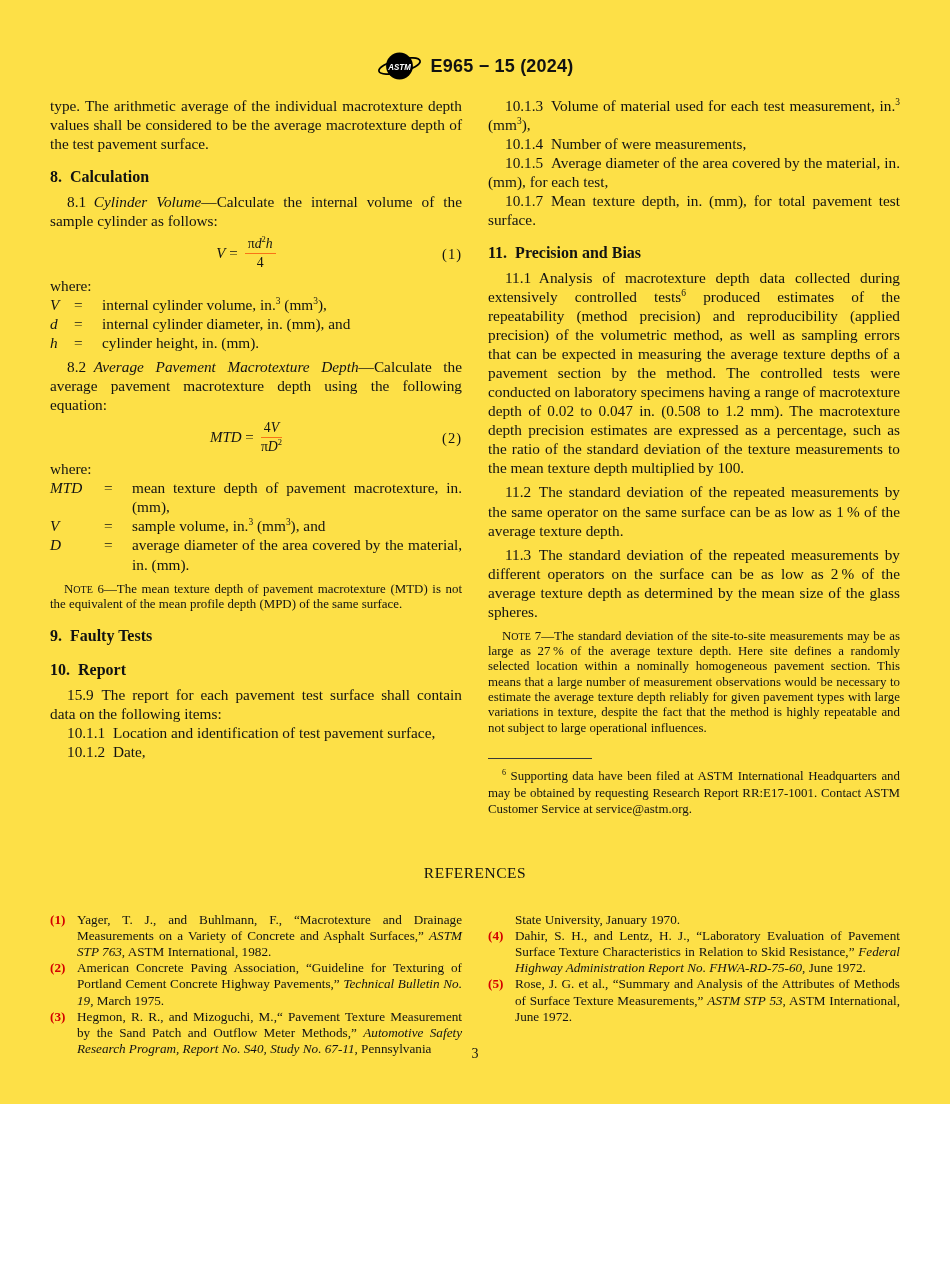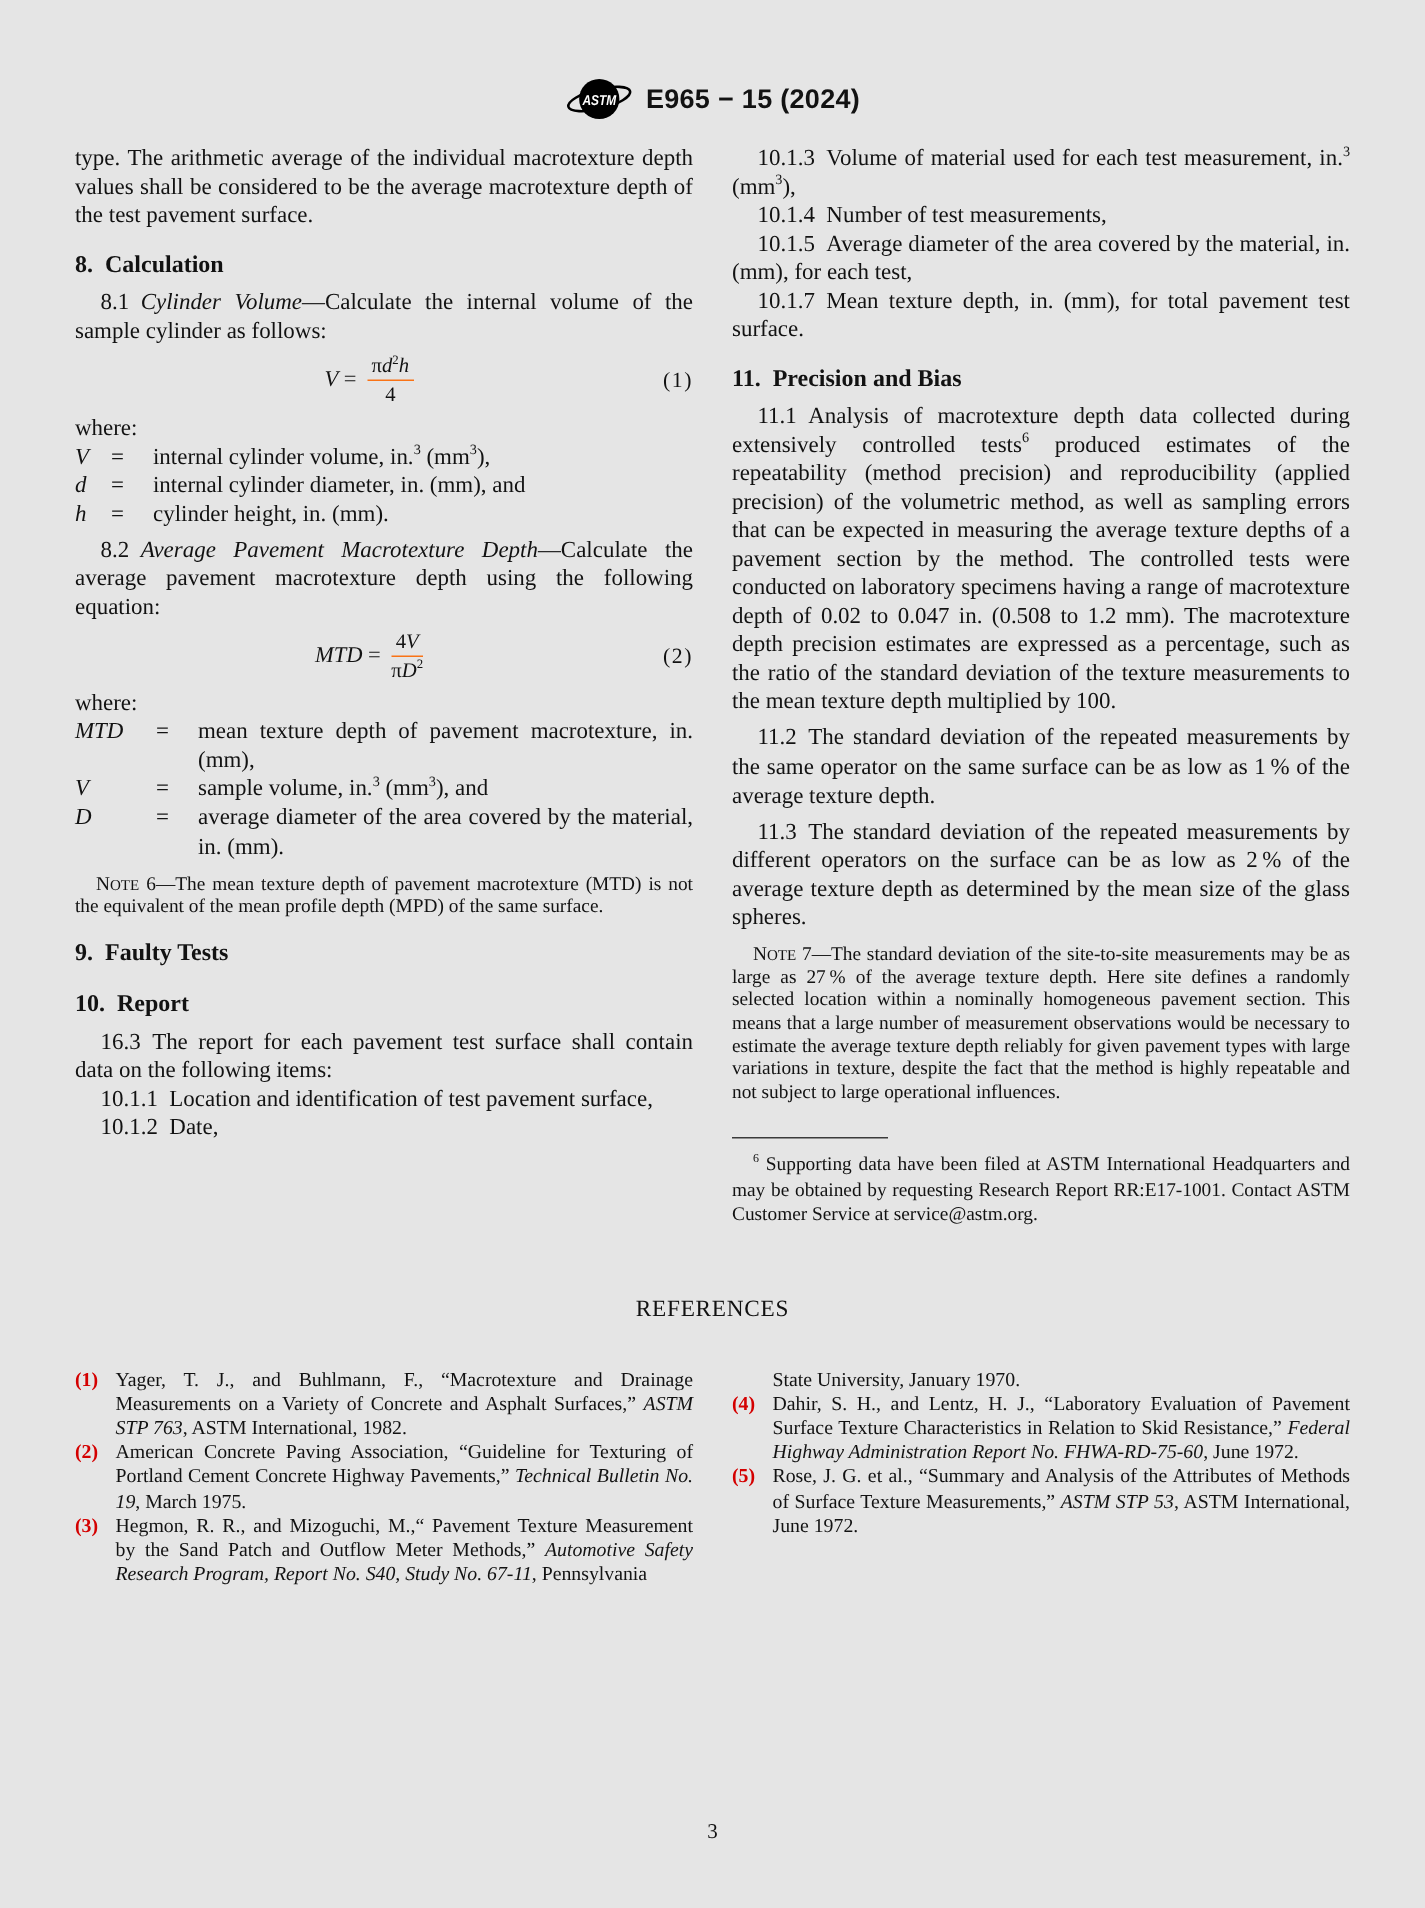--- a/index.html
+++ b/index.html
@@ -1,17 +1,17 @@
 <!DOCTYPE html>
 <html style="--accent: #d40000;"><head>
 <meta charset="utf-8">
 <style>
   html,body { margin:0; padding:0; background:#ffffff; }
   .page {
-    width:950px; height:1272px; position:relative; background:#e5e5e5;
+    width:950px; height:1104px; position:relative; background:#fde047;
     font-family:"Liberation Serif", serif; color:#121212;
     overflow:hidden;
   }
   
   .header { display:flex; justify-content:center; align-items:center; gap:9px; padding-top:46px; }
   .designation { font-family:Liberation Sans, sans-serif; font-weight:700; font-size:18px; letter-spacing:0.2px; }
   
   .columns { display:flex; gap:26px; margin:10px 50px 0 50px; }
   .col { width:412px; font-size:15.3px; line-height:1.245; text-align:justify; }
   .para { margin:5px 0 0 0; text-indent:17px; }
@@ -132,28 +132,28 @@
         <span class="def-term w2"><i>D</i></span>
           <span class="def-eq">=</span>
           <span class="def-text">average diameter of the area covered by the material, in. (mm).</span>
       </div>
 
       <p class="note">N<span class="sc">OTE</span> 6—The mean texture depth of pavement macrotexture (MTD) is not the equivalent of the mean profile depth (MPD) of the same surface.</p>
 
       <div class="sec-heading">9. Faulty Tests</div>
 
       <div class="sec-heading">10. Report</div>
-      <p class="para">16.3 The report for each pavement test surface shall contain data on the following items:</p>
+      <p class="para">15.9 The report for each pavement test surface shall contain data on the following items:</p>
       <p class="sub-item">10.1.1 Location and identification of test pavement surface,</p>
       <p class="sub-item">10.1.2 Date,</p>
     </div>
 
     <div class="col">
       <p class="sub-item para-first" style="text-indent:17px;">10.1.3 Volume of material used for each test measurement, in.<sup>3</sup> (mm<sup>3</sup>),</p>
-      <p class="sub-item">10.1.4 Number of test measurements,</p>
+      <p class="sub-item">10.1.4 Number of were measurements,</p>
       <p class="sub-item">10.1.5 Average diameter of the area covered by the material, in. (mm), for each test,</p>
       <p class="sub-item">10.1.7 Mean texture depth, in. (mm), for total pavement test surface.</p>
 
       <div class="sec-heading">11. Precision and Bias</div>
       <p class="para">11.1 Analysis of macrotexture depth data collected during extensively controlled tests<sup>6</sup> produced estimates of the repeatability (method precision) and reproducibility (applied precision) of the volumetric method, as well as sampling errors that can be expected in measuring the average texture depths of a pavement section by the method. The controlled tests were conducted on laboratory specimens having a range of macrotexture depth of 0.02 to 0.047 in. (0.508 to 1.2 mm). The macrotexture depth precision estimates are expressed as a percentage, such as the ratio of the standard deviation of the texture measurements to the mean texture depth multiplied by 100.</p>
       <p class="para">11.2 The standard deviation of the repeated measurements by the same operator on the same surface can be as low as 1 % of the average texture depth.</p>
       <p class="para">11.3 The standard deviation of the repeated measurements by different operators on the surface can be as low as 2 % of the average texture depth as determined by the mean size of the glass spheres.</p>
 
       <p class="note">N<span class="sc">OTE</span> 7—The standard deviation of the site-to-site measurements may be as large as 27 % of the average texture depth. Here site defines a randomly selected location within a nominally homogeneous pavement section. This means that a large number of measurement observations would be necessary to estimate the average texture depth reliably for given pavement types with large variations in texture, despite the fact that the method is highly repeatable and not subject to large operational influences.</p>
 

